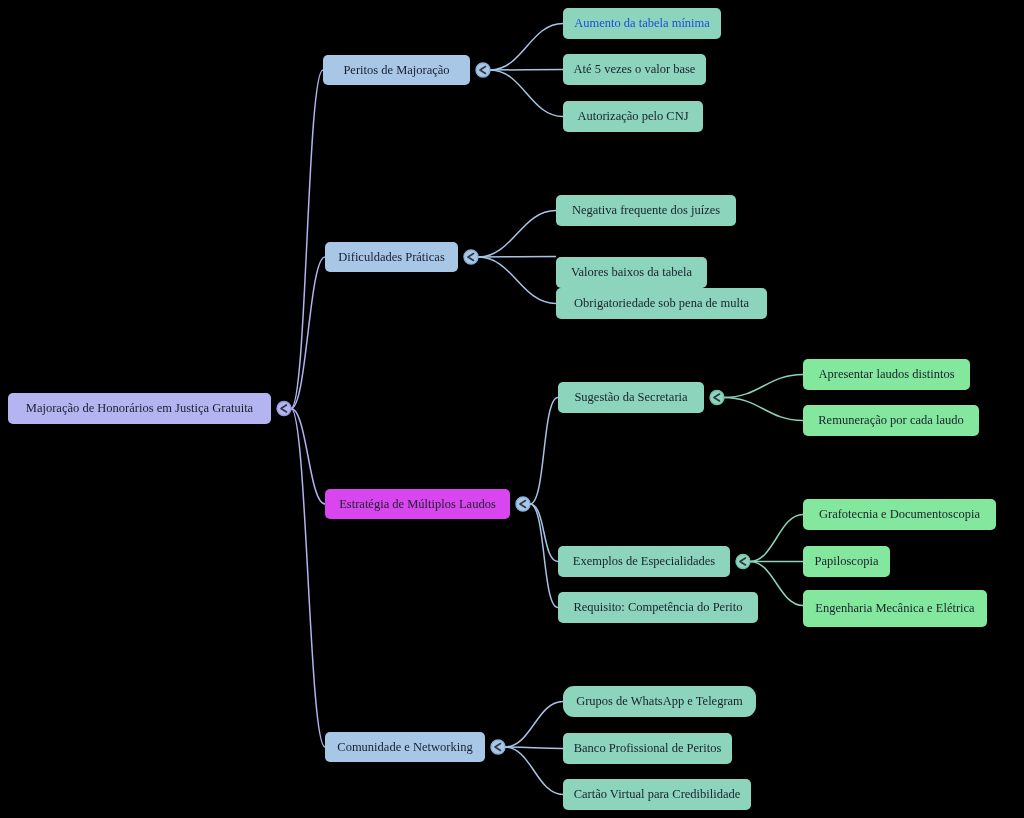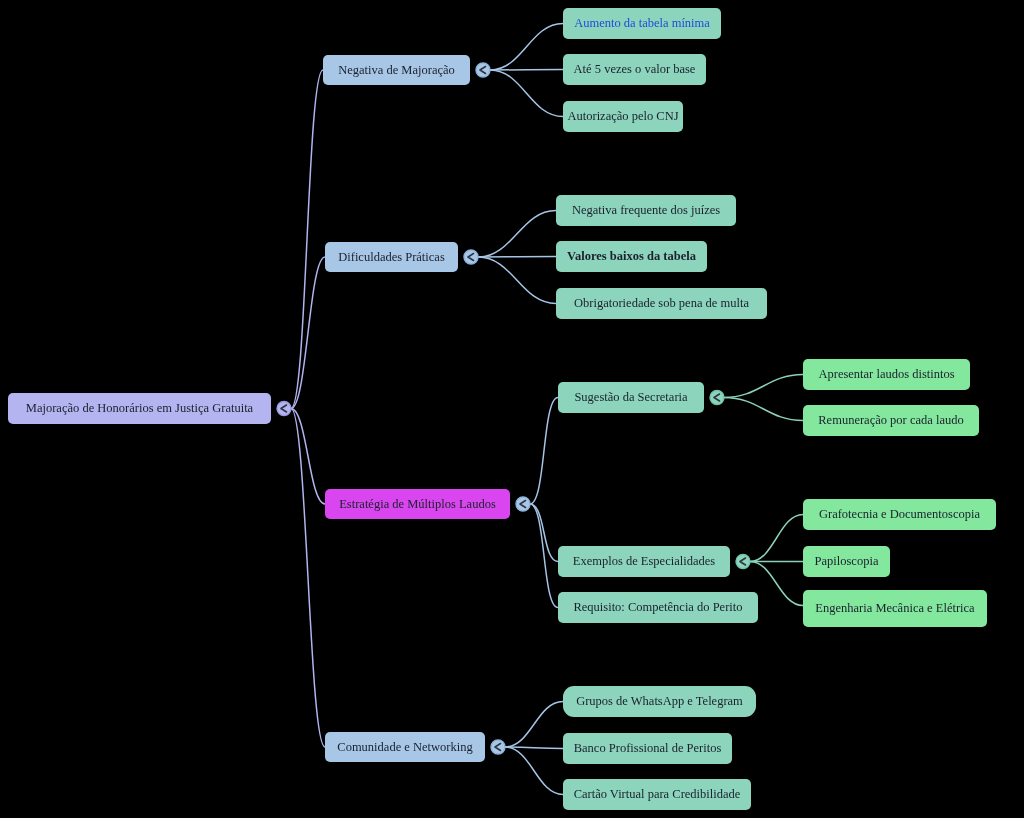--- a/index.html
+++ b/index.html
@@ -83,44 +83,44 @@
       <circle cx="743" cy="561.5" r="7" fill="#8dd4bd" stroke="#72c4a8" stroke-width="1.4"></circle>
       <path d="M 745.5 558 L 740 561.5 L 745.5 565" stroke="#2f3542" stroke-width="1.6" fill="none" stroke-linecap="round" stroke-linejoin="round"></path>
       <circle cx="498" cy="747" r="7" fill="#a8c7e7" stroke="#8fb4dc" stroke-width="1.4"></circle>
       <path d="M 500.5 743.5 L 495 747 L 500.5 750.5" stroke="#2f3542" stroke-width="1.6" fill="none" stroke-linecap="round" stroke-linejoin="round"></path>
     </svg>
   <div id="nodes-layer">
       <div class="node" style="left: 8px; top: 393px; width: 263px; height: 31px; background: rgb(180, 181, 240); color: rgb(26, 32, 44);">
         <span>Majoração de Honorários em Justiça Gratuita</span>
       </div>
       <div class="node" style="left: 323px; top: 55px; width: 147px; height: 30px; background: rgb(168, 199, 231); color: rgb(26, 32, 44);">
-        <span>Negativa de Majoração</span>
+        <span>Peritos de Majoração</span>
       </div>
       <div class="node" style="left: 325px; top: 242px; width: 133px; height: 30px; background: rgb(168, 199, 231); color: rgb(26, 32, 44);">
         <span>Dificuldades Práticas</span>
       </div>
       <div class="node" style="left: 325px; top: 489px; width: 185px; height: 30px; background: #d946ef; color: rgb(26, 32, 44);">
         <span>Estratégia de Múltiplos Laudos</span>
       </div>
       <div class="node" style="left: 325px; top: 732px; width: 160px; height: 30px; background: rgb(168, 199, 231); color: rgb(26, 32, 44);">
         <span>Comunidade e Networking</span>
       </div>
       <div class="node" style="left: 563px; top: 8px; width: 158px; height: 31px; background: rgb(141, 212, 189); color: #1d4ed8;">
         <span>Aumento da tabela mínima</span>
       </div>
       <div class="node" style="left: 563px; top: 54px; width: 143px; height: 31px; background: rgb(141, 212, 189); color: rgb(26, 32, 44);">
         <span>Até 5 vezes o valor base</span>
       </div>
-      <div class="node" style="left: 563px; top: 101px; width: 120px; height: 31px; background: rgb(141, 212, 189); color: rgb(26, 32, 44);">
+      <div class="node" style="left: 563px; top: 101px; width: 140px; height: 31px; background: rgb(141, 212, 189); color: rgb(26, 32, 44);">
         <span>Autorização pelo CNJ</span>
       </div>
       <div class="node" style="left: 556px; top: 195px; width: 180px; height: 31px; background: rgb(141, 212, 189); color: rgb(26, 32, 44);">
         <span>Negativa frequente dos juízes</span>
       </div>
-      <div class="node" style="left: 556px; top: 241px; width: 151px; height: 31px; background: rgb(141, 212, 189); color: rgb(26, 32, 44); font-weight: bold;">
+      <div class="node" style="left: 556px; top: 257px; width: 151px; height: 31px; background: rgb(141, 212, 189); color: rgb(26, 32, 44);">
         <span>Valores baixos da tabela</span>
       </div>
       <div class="node" style="left: 558px; top: 382px; width: 146px; height: 31px; background: rgb(141, 212, 189); color: rgb(26, 32, 44);">
         <span>Sugestão da Secretaria</span>
       </div>
       <div class="node" style="left: 556px; top: 288px; width: 211px; height: 31px; background: rgb(141, 212, 189); color: rgb(26, 32, 44);">
         <span>Obrigatoriedade sob pena de multa</span>
       </div>
       <div class="node" style="left: 558px; top: 546px; width: 172px; height: 31px; background: rgb(141, 212, 189); color: rgb(26, 32, 44);">
         <span>Exemplos de Especialidades</span>

